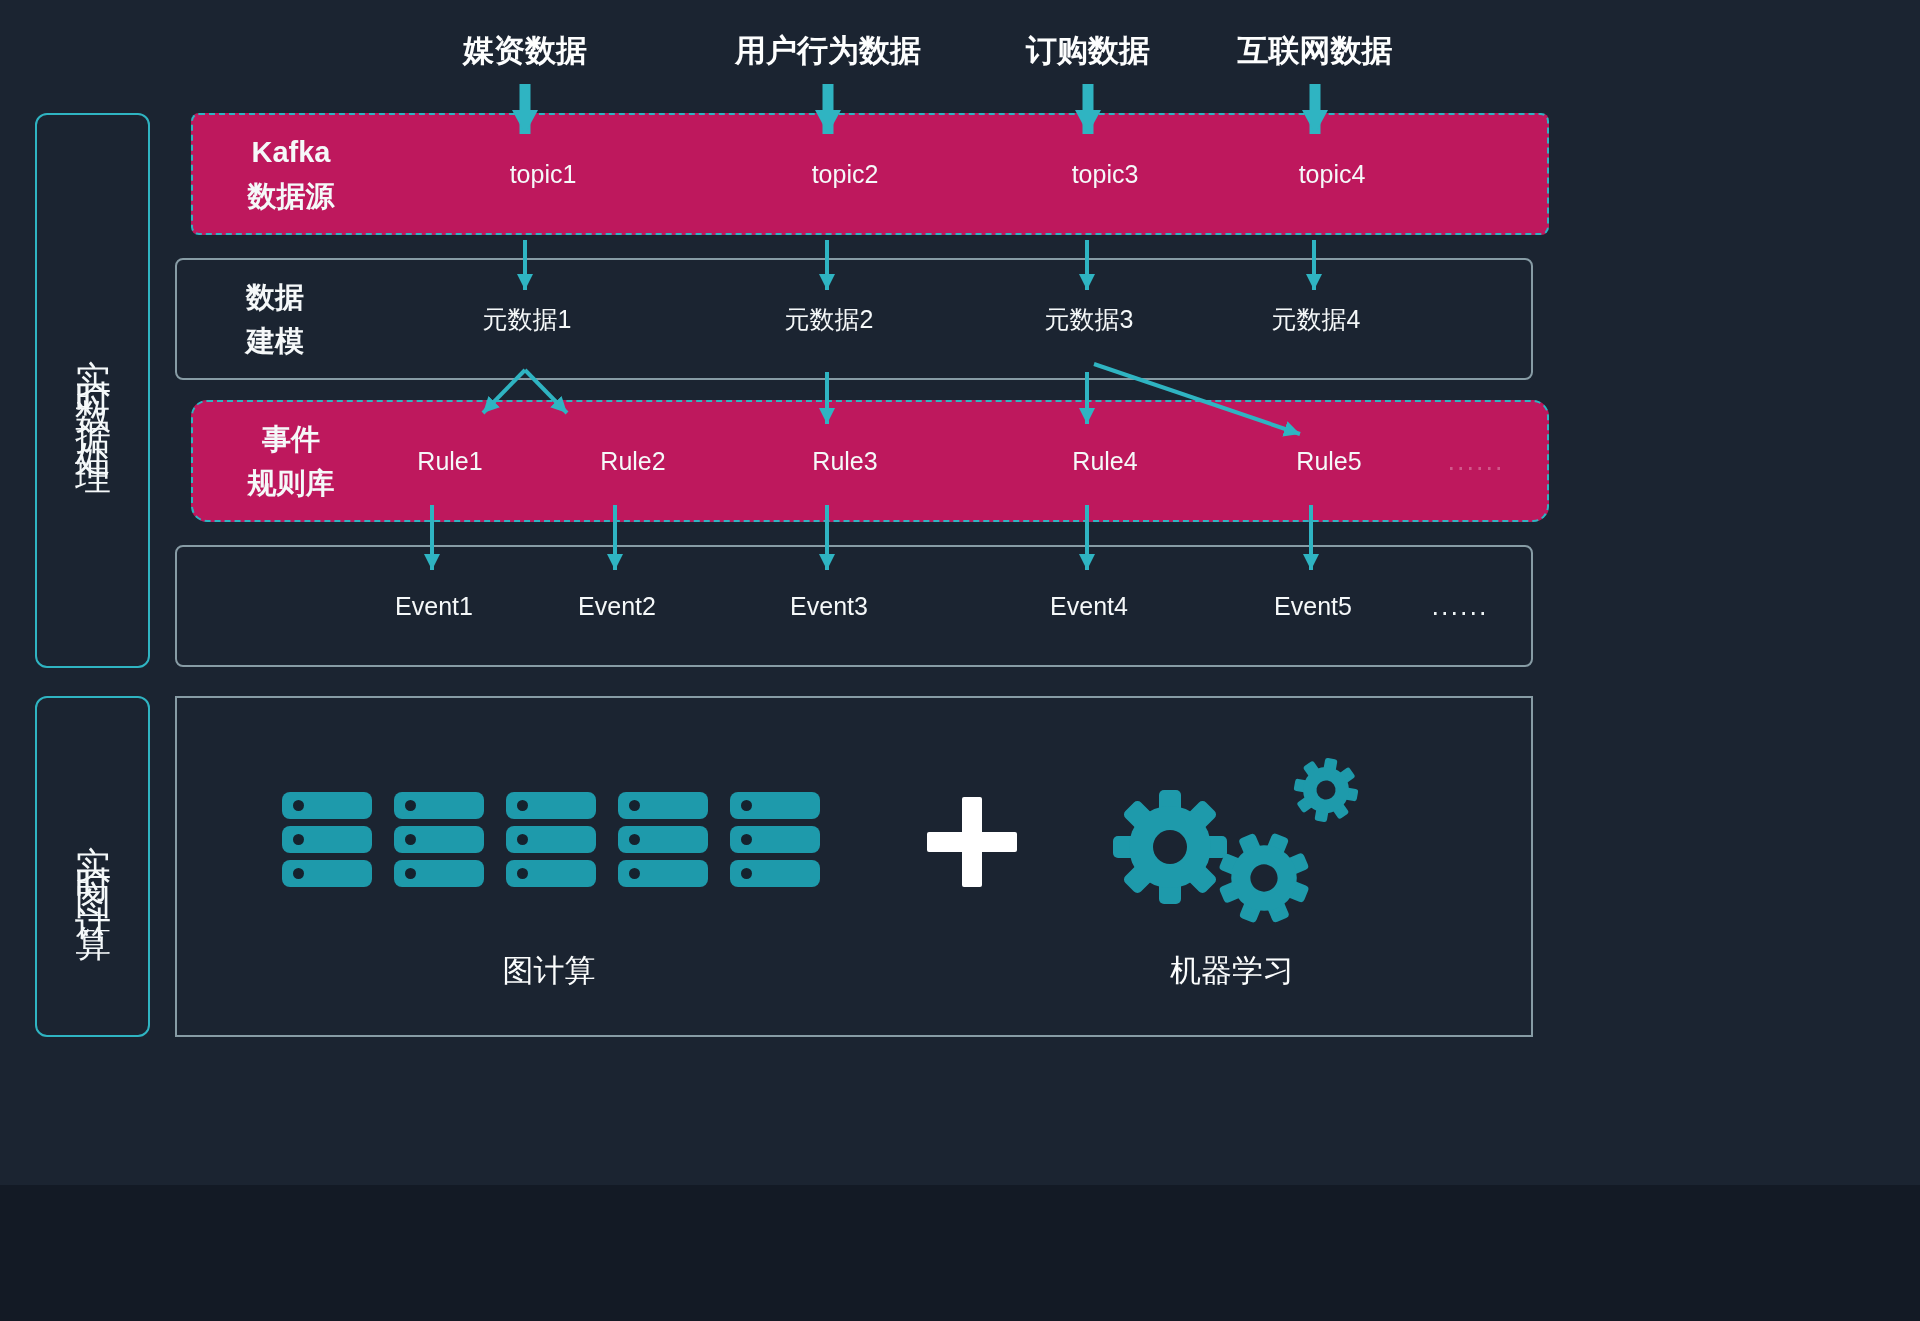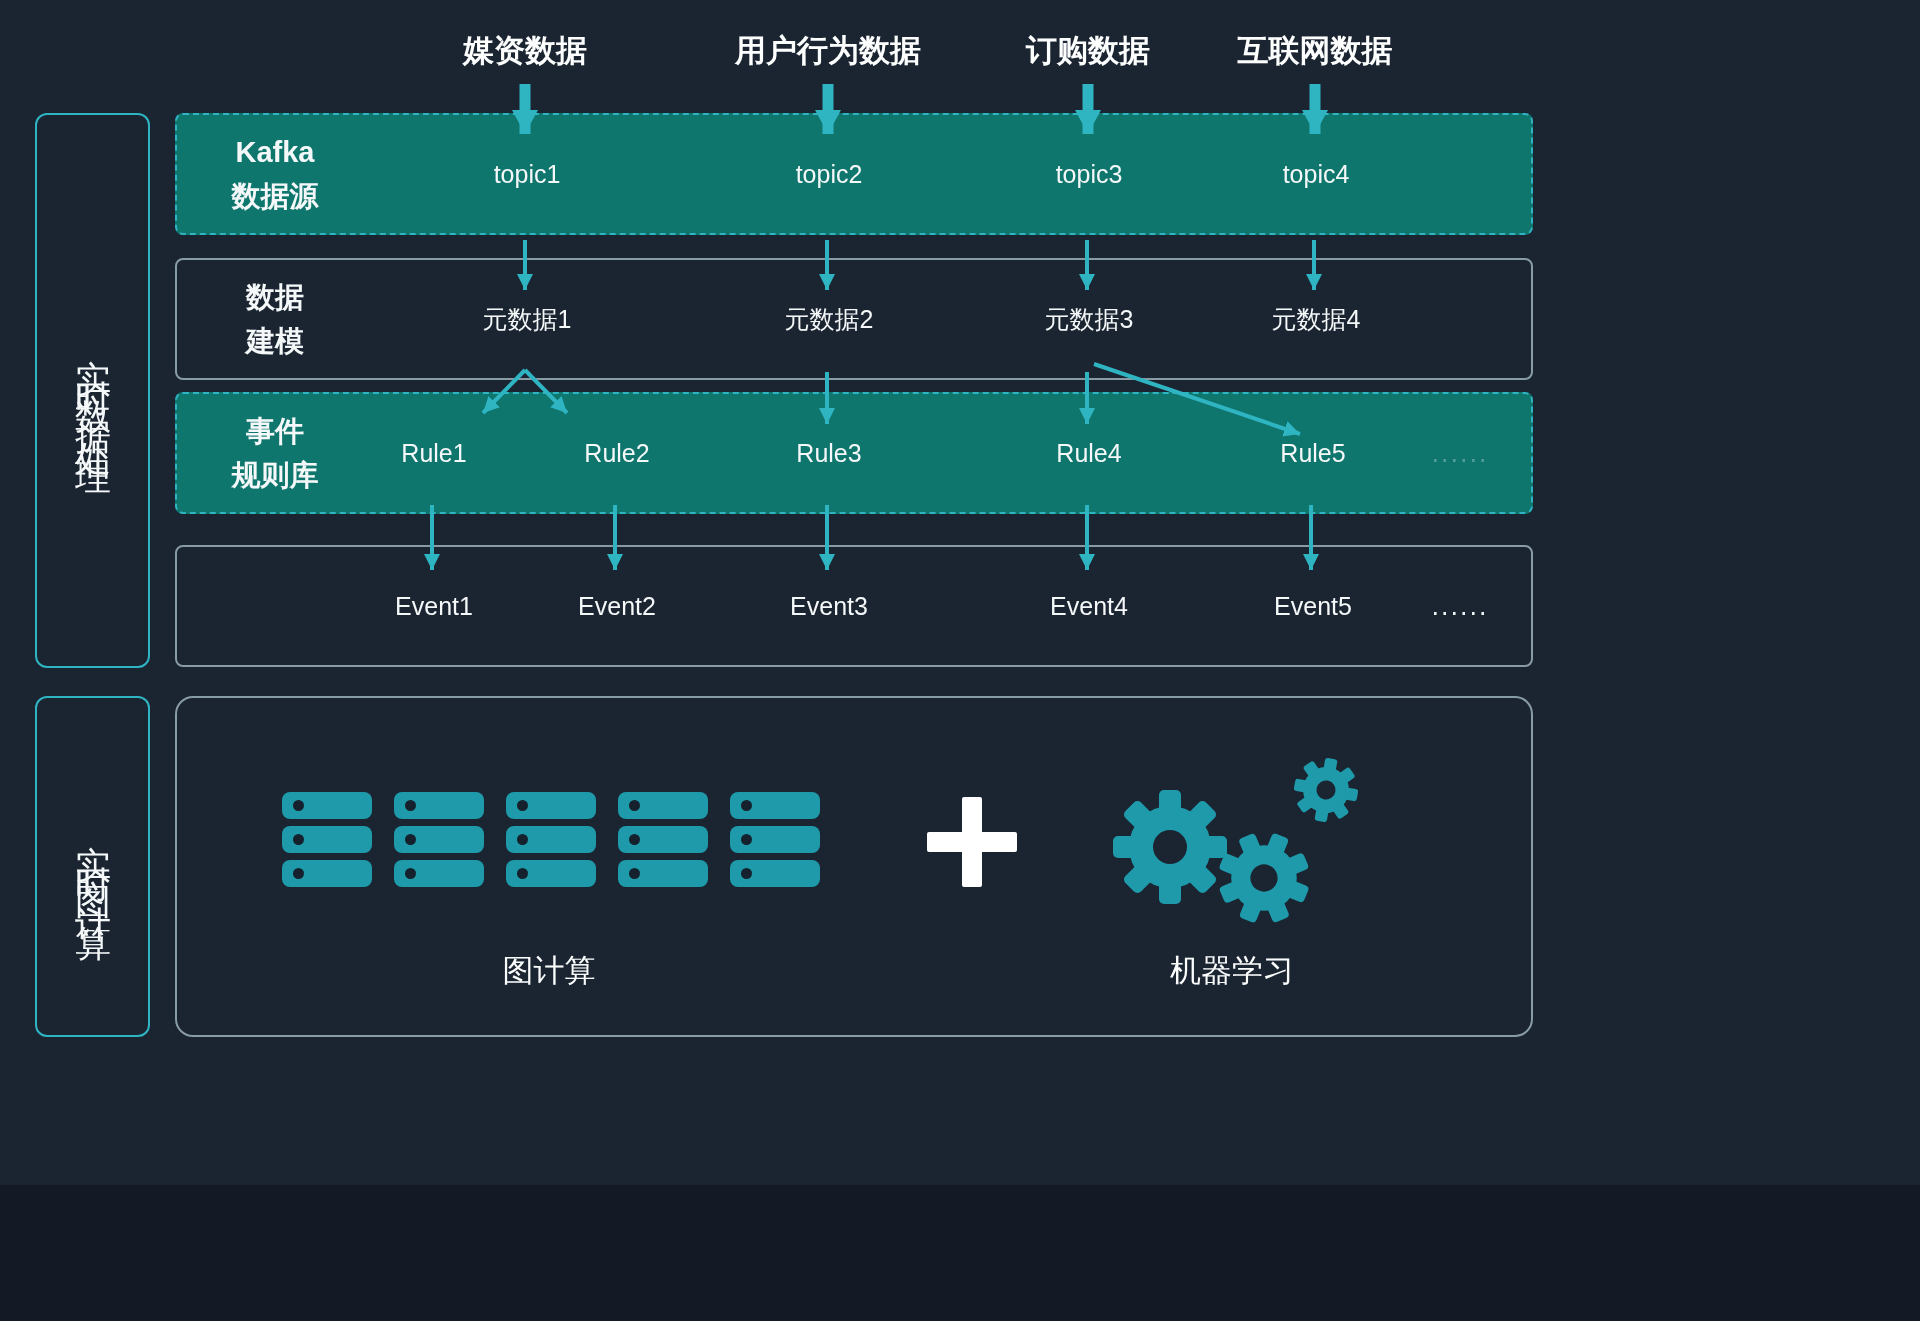--- a/index.html
+++ b/index.html
@@ -23,41 +23,41 @@
   }
   .side.top{top:113px;height:555px;}
   .side.bottom{top:696px;height:341px;}
   .vtext{
     writing-mode:vertical-rl;text-orientation:upright;
     font-size:36px;font-weight:500;letter-spacing:20px;color:#f4f8f9;
   }
   
   .band{position:absolute;left:175px;width:1358px;height:122px;border-radius:8px;}
   .band.solid{border:2px solid rgba(172,196,204,0.75);padding-left:20px;}
-  .band.dashed{border:2px dashed #2fb4c2;background:#0f766e;}
+  .band.dashed{border:2px dashed #2fb4c2;background:#be185d;margin-left:16px;}
   .band.kafka{top:113px;}
   .band.modeling{top:258px;}
-  .band.rules{top:392px;}
+  .band.rules{top:400px;border-radius:16px;}
   .band.events{top:545px;}
   .rowlabel{
     position:absolute;left:0;top:50%;transform:translateY(-50%);
     width:196px;text-align:center;font-size:29px;font-weight:600;
     line-height:1.5;color:#f5f8f9;
   }
   .item{
     position:absolute;top:50%;transform:translate(-50%,-50%);
     font-size:25px;color:#f5f8f9;white-space:nowrap;
   }
   .dots{font-size:27px;letter-spacing:2px;}
   .dots.faint{color:rgba(255,255,255,0.28);}
   .dots.bright{color:#eef3f4;}
   
   .main-box{
     position:absolute;left:175px;top:696px;width:1358px;height:341px;
-    border:2px solid rgba(172,196,204,0.75);border-radius:18px;
+    border:2px solid rgba(172,196,204,0.75);border-radius:0;
   }
   .servers{position:absolute;left:105px;top:94px;display:flex;gap:22px;}
   .server-col{display:flex;flex-direction:column;gap:7px;}
   .pill{width:90px;height:27px;background:#1e9aab;border-radius:8px;position:relative;}
   .pill::before{
     content:"";position:absolute;left:11px;top:8px;width:11px;height:11px;
     border-radius:50%;background:#15222e;
   }
   .plus{position:absolute;left:750px;top:99px;width:90px;height:90px;}
   .plus::before{content:"";position:absolute;left:0;top:35px;width:90px;height:20px;background:#ffffff;border-radius:2px;}

